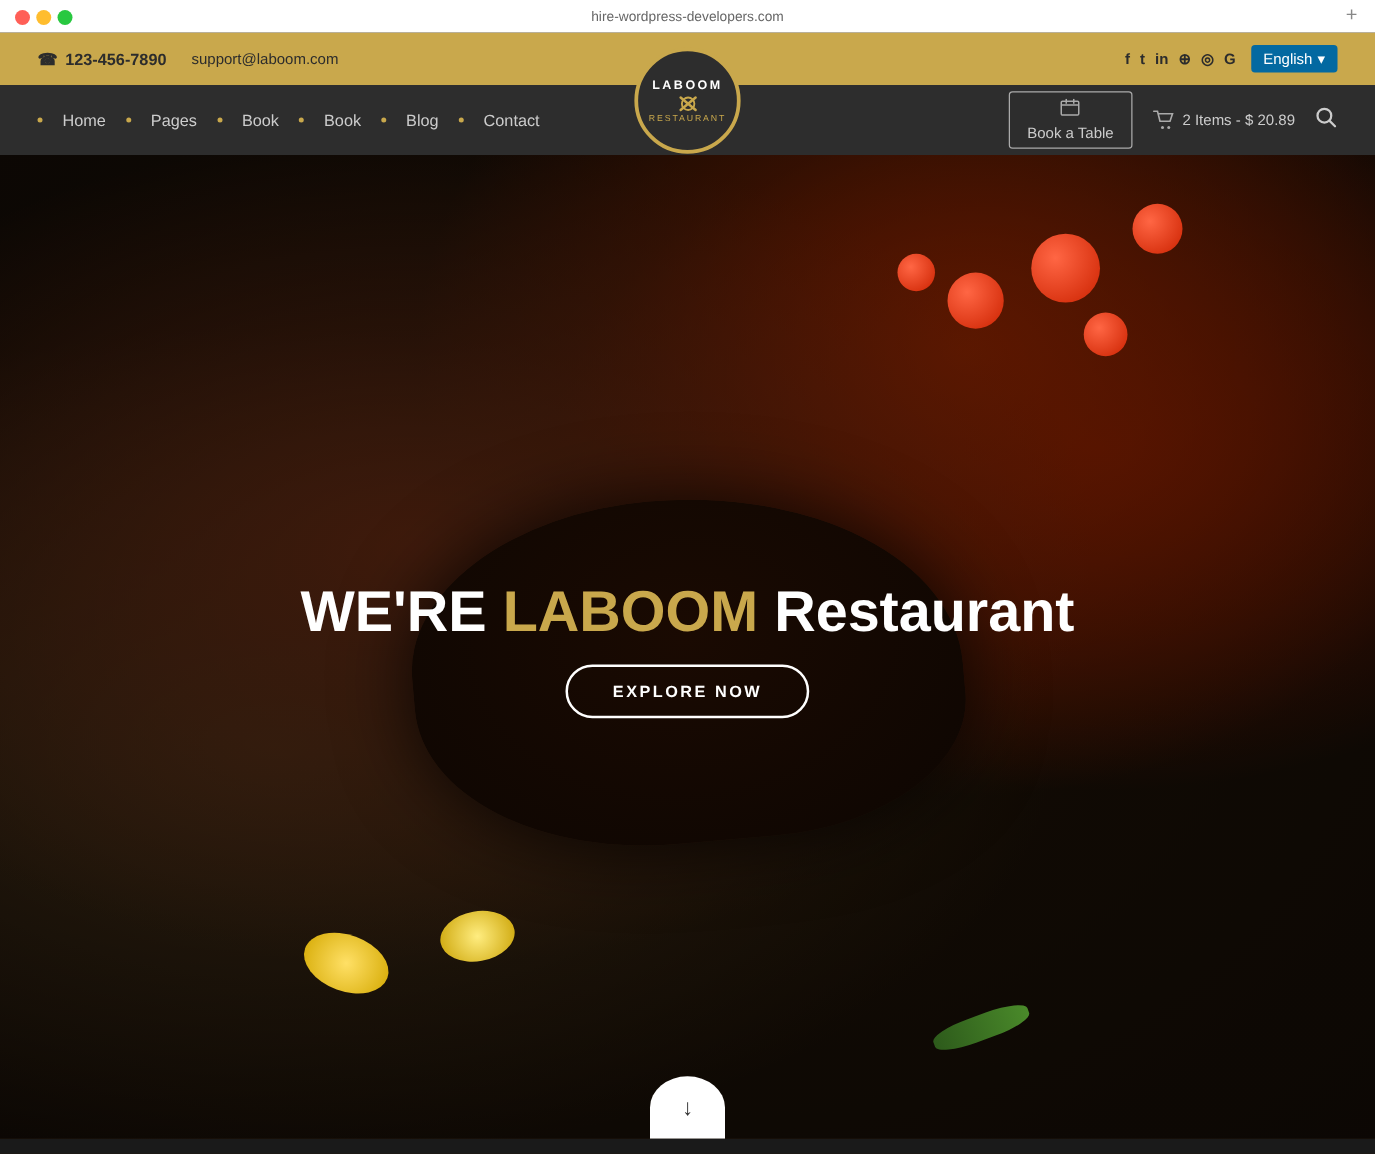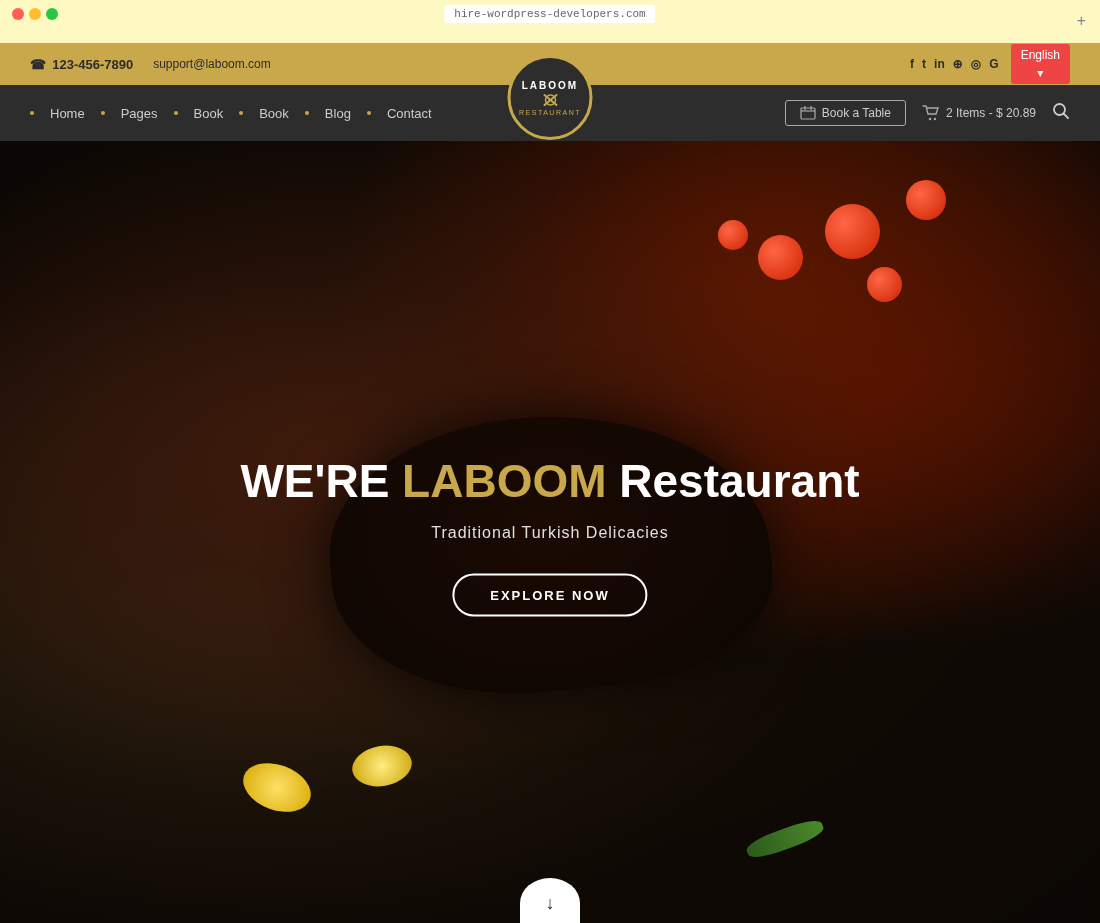--- a/index.html
+++ b/index.html
@@ -8,28 +8,27 @@
       font-family: 'Segoe UI', Arial, sans-serif;
       background: #1a1a1a;
       width: 1100px;
       height: 923px;
       overflow: hidden;
       position: relative;
     }
 
     
     .browser-chrome {
-      background: #fef9c3;
+      background: #ffffff;
       width: 100%;
-      padding: 8px 12px 23px;
+      padding: 8px 12px 6px;
       display: flex;
       align-items: center;
       gap: 8px;
       position: relative;
-      font-family: Liberation Mono, monospace;
     }
 
     .browser-dots {
       display: flex;
       gap: 5px;
       align-items: center;
     }
 
     .dot {
       width: 12px;
@@ -110,31 +109,30 @@
     }
 
     .social-icon {
       color: #2c2c2c;
       font-size: 12px;
       font-weight: bold;
       cursor: pointer;
     }
 
     .lang-selector {
-      background: #ef4444;
+      background: #0369a1;
       border: none;
       border-radius: 3px;
       padding: 4px 10px;
       color: #fff;
       font-size: 12px;
       display: flex;
       align-items: center;
       gap: 4px;
       cursor: pointer;
-      flex-direction: column;
     }
 
     
     .nav-bar {
       background: #2d2d2d;
       width: 100%;
       height: 56px;
       display: flex;
       align-items: center;
       justify-content: space-between;
@@ -227,20 +225,21 @@
       border: 1.5px solid #aaa;
       border-radius: 3px;
       padding: 5px 14px;
       color: #ccc;
       font-size: 12px;
       cursor: pointer;
       display: flex;
       align-items: center;
       gap: 6px;
       background: transparent;
+      flex-direction: column;
     }
 
     .cart-area {
       display: flex;
       align-items: center;
       gap: 6px;
       color: #ccc;
       font-size: 12px;
       cursor: pointer;
     }
@@ -542,20 +541,19 @@
     <div class="food-main"></div>
     <div class="deco-lemon-1"></div>
     <div class="deco-lemon-2"></div>
     <div class="deco-green"></div>
   </div>
 
   <div class="hero-content">
     <h1 class="hero-title">
       <span class="hero-title-normal">WE'RE </span><span class="hero-title-brand">LABOOM</span><span class="hero-title-normal"> Restaurant</span>
     </h1>
-    <p class="hero-subtitle">Traditional Turkish Delicacies</p>
     <button class="explore-btn">EXPLORE NOW</button>
   </div>
 
   <div class="scroll-down">
     <span class="scroll-arrow">↓</span>
   </div>
 </div>
 
 </body></html>

